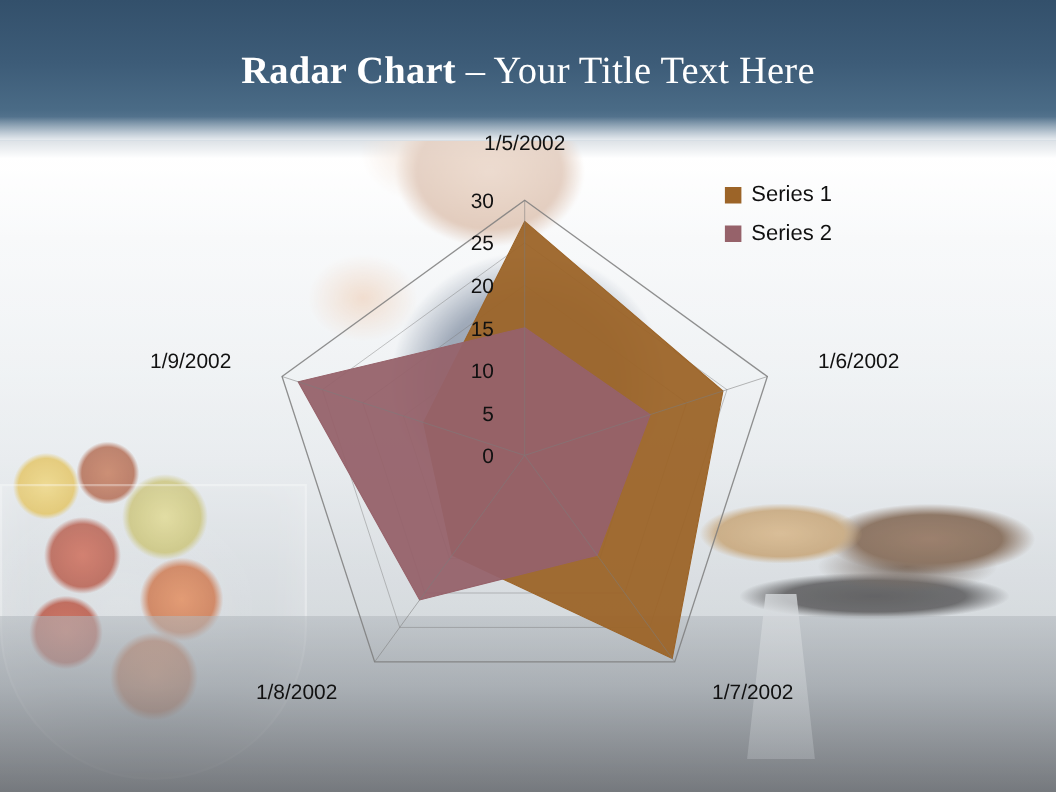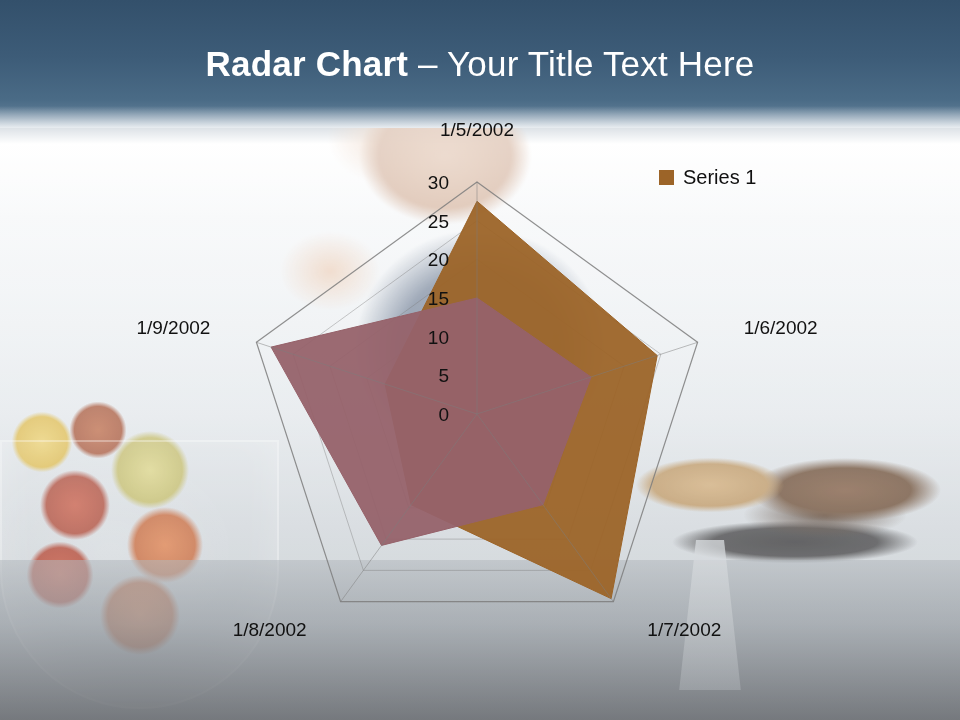--- a/index.html
+++ b/index.html
@@ -74,21 +74,21 @@
   .photo-wash{
     position:absolute;inset:0;
     background:
       linear-gradient(180deg,rgba(255,255,255,0) 0%,rgba(255,255,255,.55) 16%,rgba(255,255,255,.40) 34%,rgba(255,255,255,.30) 60%,rgba(255,255,255,.22) 100%);
   }
 
   
   .title-bar{
     position:absolute;left:0;top:0;width:960px;height:128px;
     background:linear-gradient(180deg,#33506b 0%,#3d5c78 45%,#4a6b86 78%,#6f8aa2 100%);
-    display:flex;align-items:center;justify-content:center;
+    display:flex;align-items:center;justify-content:center;font-family:Liberation Serif, serif;
   }
   .title-bar:after{
     content:"";position:absolute;left:0;bottom:0;width:100%;height:22px;
     background:linear-gradient(180deg,rgba(255,255,255,0),rgba(255,255,255,.85));
   }
   .title-text{
     position:relative;z-index:2;
     font-size:35px;color:#ffffff;letter-spacing:.2px;white-space:nowrap;
   }
   .title-text .strong{font-weight:bold;}
@@ -169,15 +169,19 @@
         <text x="306.63382146814627" y="635.6919426949878" text-anchor="end" class="axis-label">1/8/2002</text>
         <text x="210.35488821952436" y="334.3080573050122" text-anchor="end" class="axis-label">1/9/2002</text>
       </g>
   </svg>
 
   <div class="legend">
     <div class="legend-row">
       <span class="legend-swatch" id="sw0" style="background: rgb(156, 100, 40);"></span>
       <span class="legend-text">Series 1</span>
     </div>
+    <div class="legend-row">
+      <span class="legend-swatch" id="sw1" style="background: rgb(150, 98, 106);"></span>
+      <span class="legend-text">Series 2</span>
+    </div>
   </div>
 
 </div>
 
 </body></html>

